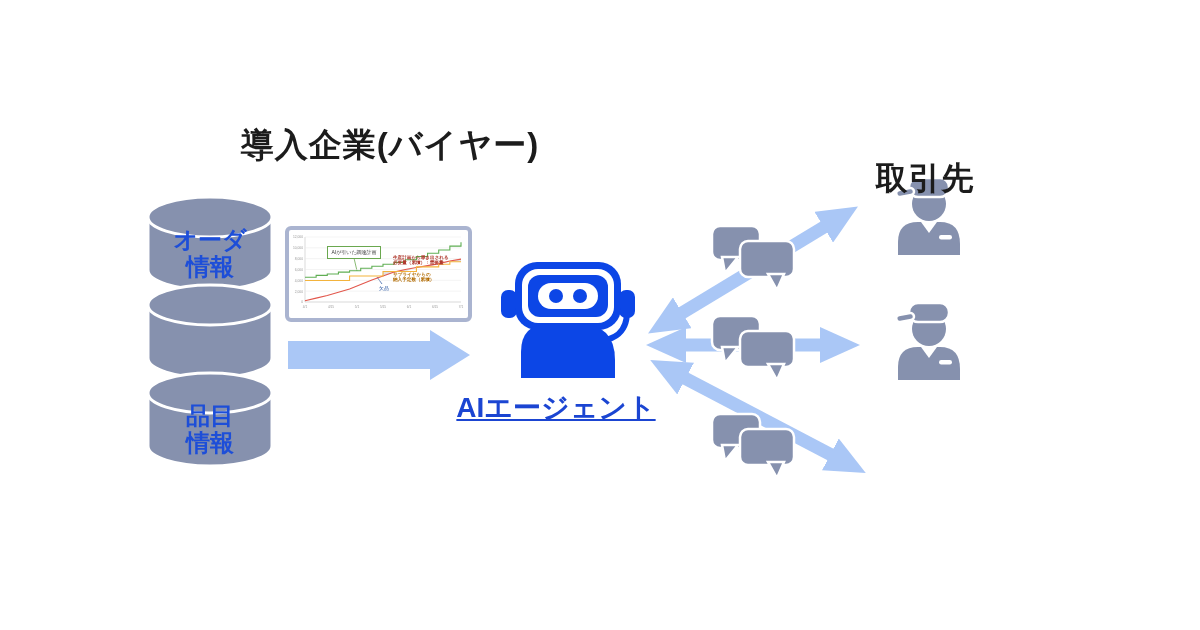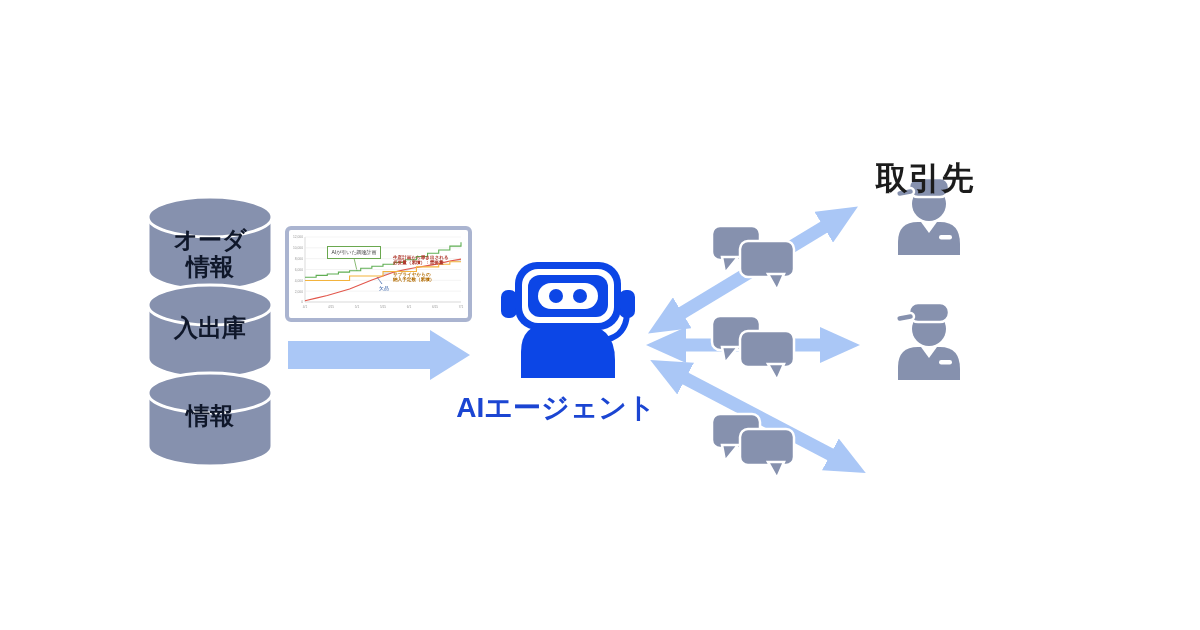--- a/index.html
+++ b/index.html
@@ -2,21 +2,21 @@
 <html><head>
 <meta charset="utf-8">
 <style>
   html,body{margin:0;padding:0;}
   body{width:1200px;height:630px;background:#ffffff;overflow:hidden;
        font-family:"Liberation Sans",sans-serif;position:relative;}
   .stage{position:absolute;left:0;top:0;width:1200px;height:630px;}
   svg.diagram{position:absolute;left:0;top:0;}
   .lbl{position:absolute;z-index:5;}
   .title{font-weight:bold;color:#1c1c1c;font-size:33px;letter-spacing:1px;text-align:center;}
-  .cyl-label{width:124px;text-align:center;color:#0f172a;font-weight:bold;
+  .cyl-label{width:124px;text-align:center;color:#1d4ed8;font-weight:bold;
              font-size:24px;line-height:27px;}
   .blue-label{color:#1b45d2;font-weight:bold;font-size:28px;text-align:center;line-height:33px;}
   .tiny{font-size:5px;line-height:5.5px;white-space:pre-line;}
   .ann-box{border:1px solid #6aa84f;background:#ffffff;color:#333333;
            text-align:center;font-size:5px;line-height:10px;height:11px;}
   .ann-demand{color:#b03a2e;font-weight:bold;font-size:4.6px;line-height:5.4px;}
   .ann-supply{color:#b26b00;font-weight:bold;font-size:4.6px;line-height:5.4px;}
   .ann-shortage{color:#1f4e9c;font-size:5px;}
 </style>
 </head>
@@ -137,35 +137,36 @@
         <text x="409" y="308" text-anchor="middle" font-size="3.2" fill="#9a9a9a">6/1</text>
         <text x="435" y="308" text-anchor="middle" font-size="3.2" fill="#9a9a9a">6/15</text>
         <text x="461" y="308" text-anchor="middle" font-size="3.2" fill="#9a9a9a">7/1</text>
         <polygon points="383,271.45 394.1428571428571,271.45 405.2857142857143,271.45 416.42857142857144,266.9 427.57142857142856,266.9 438.7142857142857,264.3 449.8571428571429,261.7 461,261.7 461,259.1 449.8571428571429,261.05 438.7142857142857,263.65 427.57142857142856,265.6 416.42857142857144,267.55 405.2857142857143,269.5 394.1428571428571,272.1 383,276" fill="#c4c4c4" fill-opacity="0.5"></polygon>
         <polyline points="305,277.3 316.14285714285717,277.3 316.14285714285717,275.35 327.2857142857143,275.35 327.2857142857143,274.05 338.42857142857144,274.05 338.42857142857144,272.1 349.57142857142856,272.1 349.57142857142856,270.8 360.7142857142857,270.8 360.7142857142857,268.2 371.8571428571429,268.2 371.8571428571429,266.25 383,266.25 383,264.3 394.1428571428571,264.3 394.1428571428571,262.35 405.2857142857143,262.35 405.2857142857143,259.75 416.42857142857144,259.75 416.42857142857144,256.5 427.57142857142856,256.5 427.57142857142856,253.25 438.7142857142857,253.25 438.7142857142857,250 449.8571428571429,250 449.8571428571429,246.1 461,246.1 461,242.2" fill="none" stroke="#5fae53" stroke-width="1.1"></polyline>
         <polyline points="305,300.7 316.14285714285717,298.1 327.2857142857143,295.5 338.42857142857144,292.25 349.57142857142856,289 360.7142857142857,284.45 371.8571428571429,279.9 383,276 394.1428571428571,272.1 405.2857142857143,269.5 416.42857142857144,267.55 427.57142857142856,265.6 438.7142857142857,263.65 449.8571428571429,261.05 461,259.1" fill="none" stroke="#e2574c" stroke-width="1.1"></polyline>
         <polyline points="305,280.55 316.14285714285717,280.55 316.14285714285717,280.55 327.2857142857143,280.55 327.2857142857143,280.55 338.42857142857144,280.55 338.42857142857144,280.55 349.57142857142856,280.55 349.57142857142856,276 360.7142857142857,276 360.7142857142857,276 371.8571428571429,276 371.8571428571429,276 383,276 383,271.45 394.1428571428571,271.45 394.1428571428571,271.45 405.2857142857143,271.45 405.2857142857143,271.45 416.42857142857144,271.45 416.42857142857144,266.9 427.57142857142856,266.9 427.57142857142856,266.9 438.7142857142857,266.9 438.7142857142857,264.3 449.8571428571429,264.3 449.8571428571429,261.7 461,261.7 461,261.7" fill="none" stroke="#f3b33d" stroke-width="1.1"></polyline>
       </g>
     </svg>
 
+  <div class="lbl title" style="left:200px;top:123px;width:380px;">導入企業(バイヤー)</div>
 
   <div class="lbl title" style="left:805px;top:137px;width:240px;font-size:32px;margin-top:20px;">取引先</div>
 
   <div class="lbl cyl-label" style="left:148px;top:226px;">
     <span style="display:block">オーダ</span>
     <span style="display:block">情報</span>
   </div>
   <div class="lbl cyl-label" style="left:148px;top:314px;">
-    <span style="display:block">入出庫</span>
   </div>
   <div class="lbl cyl-label" style="left:148px;top:402px;">
+    <span style="display:block">品目</span>
     <span style="display:block">情報</span>
   </div>
 
-  <div class="lbl blue-label" style="left:430px;top:391px;width:252px;">
+  <div class="lbl blue-label" style="left:430px;top:391px;width:252px;text-decoration:underline;">
     <span style="display:block">AIエージェント</span>
   </div>
 
 
   <div class="lbl ann-box" style="left:327px;top:246px;width:52px;">AIが引いた調達計画</div>
   <div class="lbl tiny ann-demand" style="left:393px;top:255px;width:74px;">生産計画から導き出される
 必要量（累積）：需要量</div>
   <div class="lbl tiny ann-supply" style="left:393px;top:272px;width:70px;">サプライヤからの
 納入予定数（累積）</div>
   <div class="lbl ann-shortage" style="left:379px;top:285px;">欠品</div>

